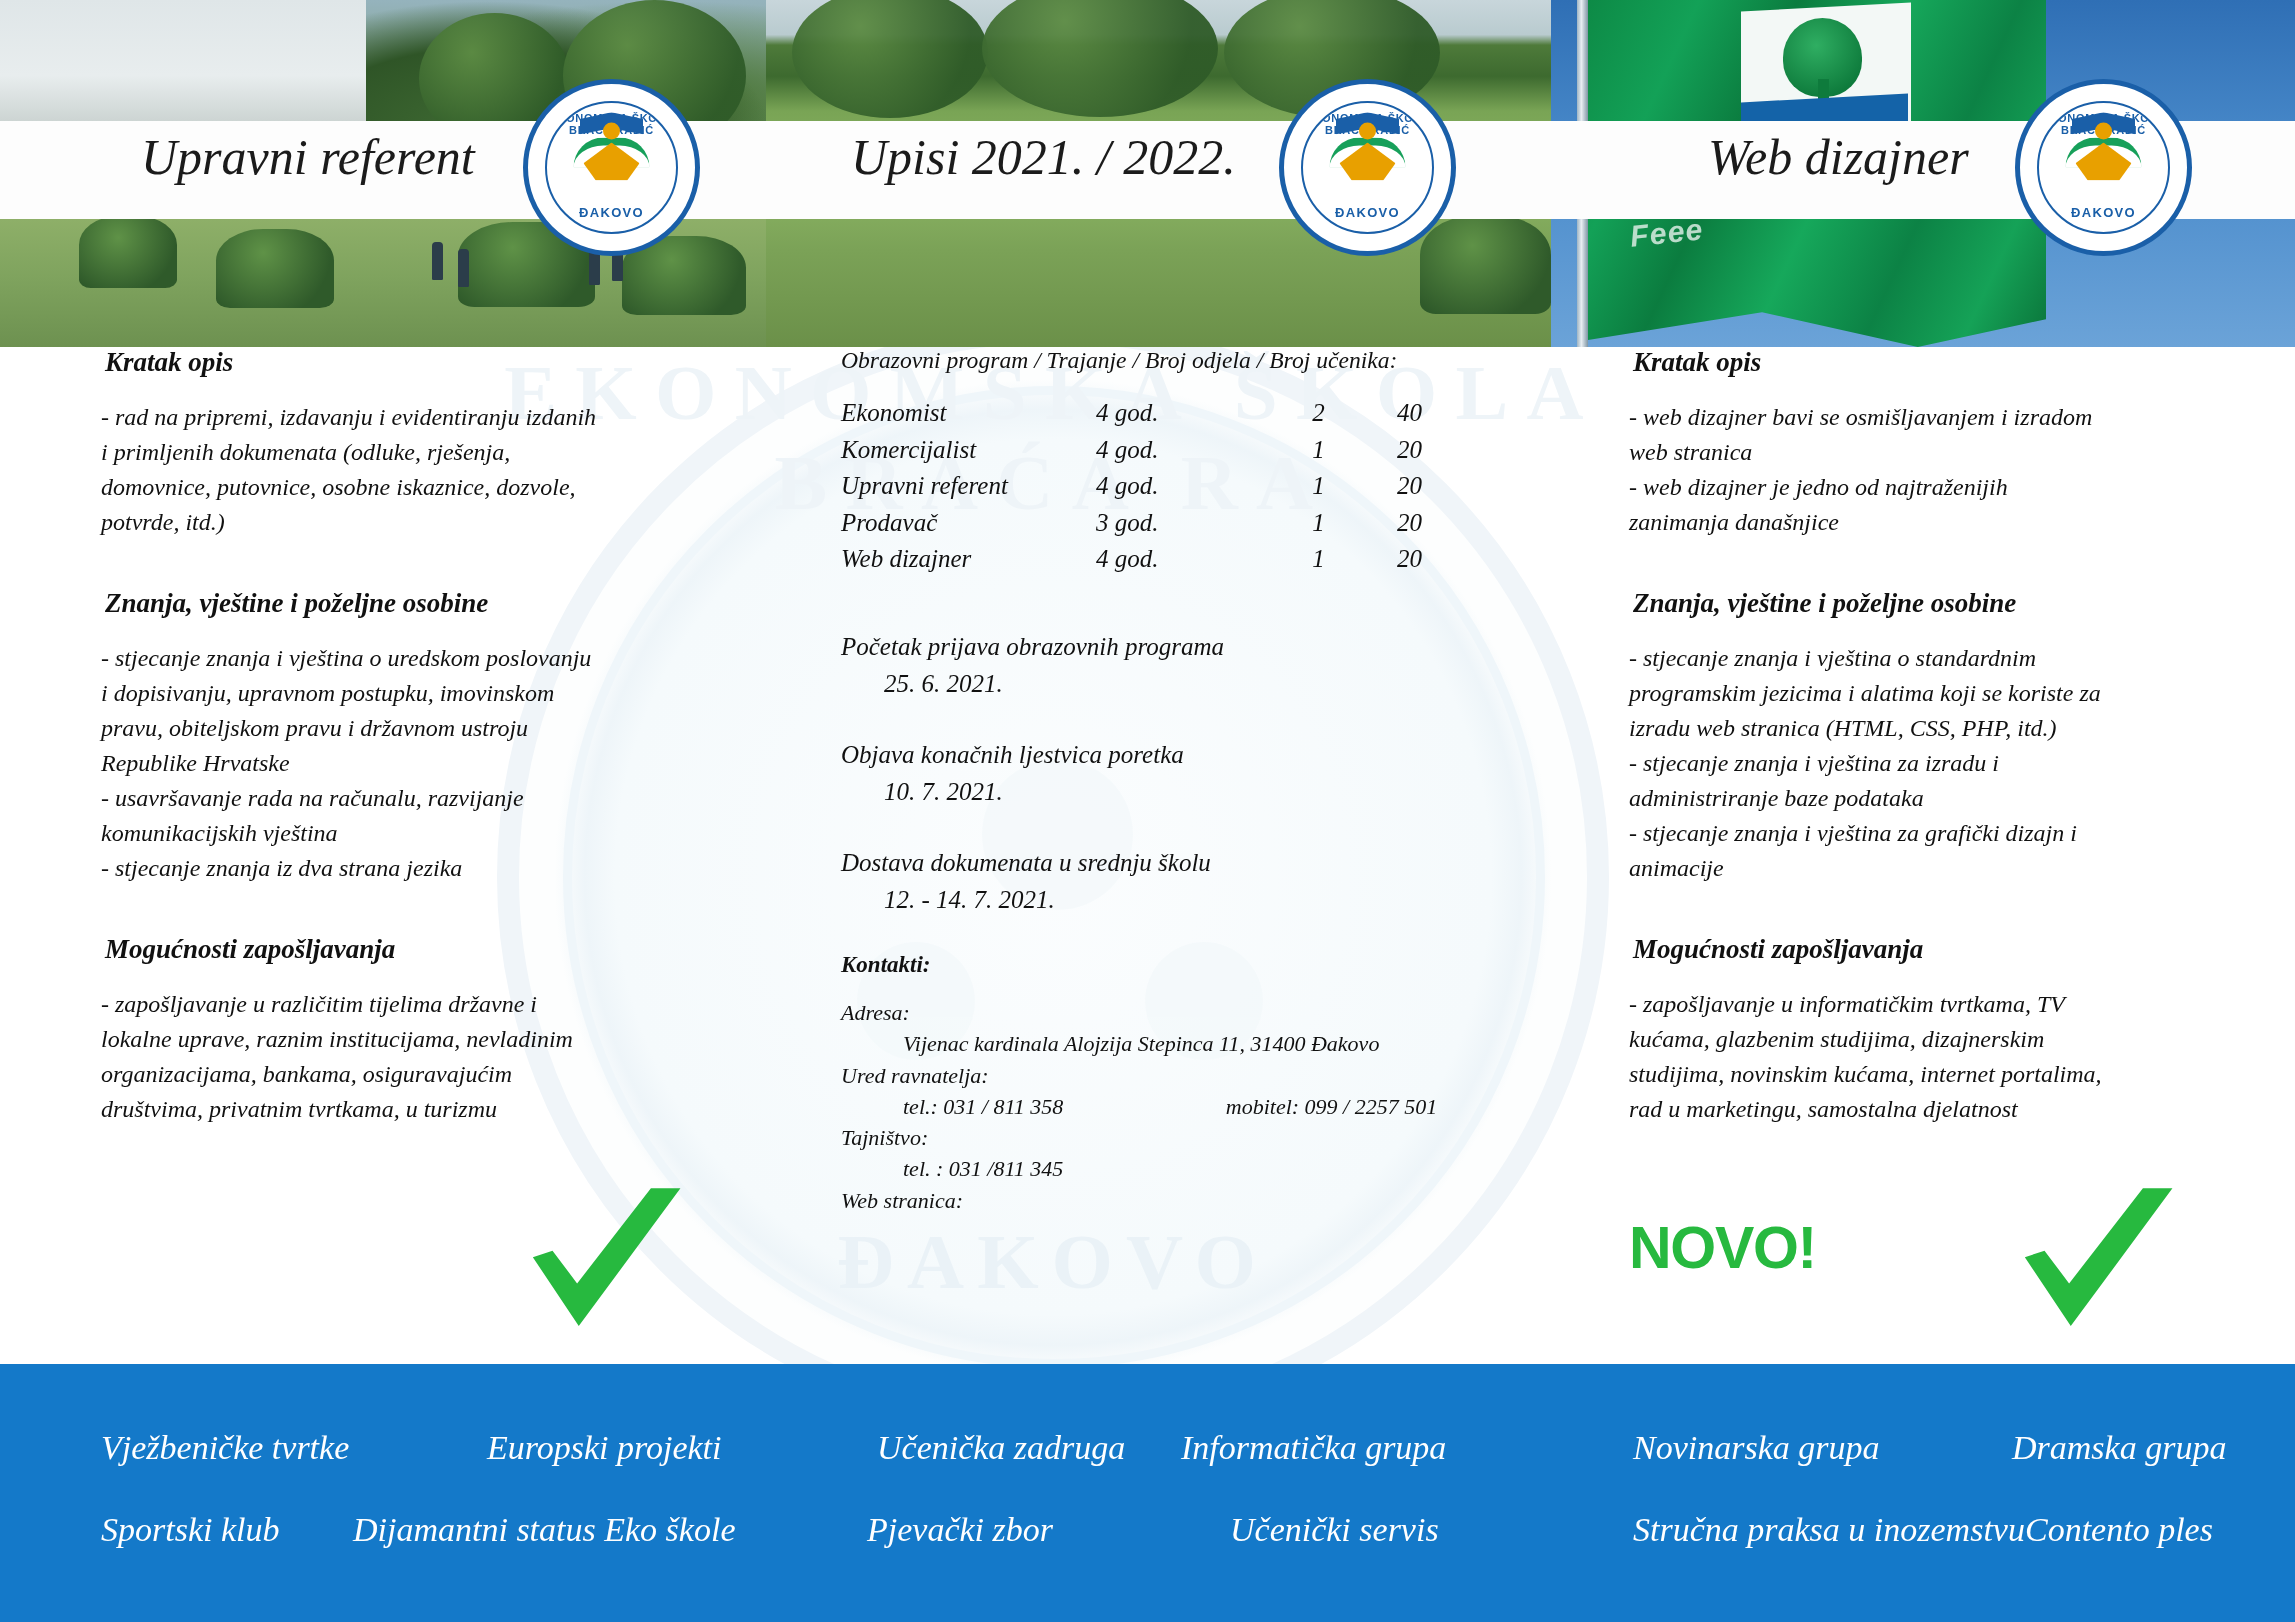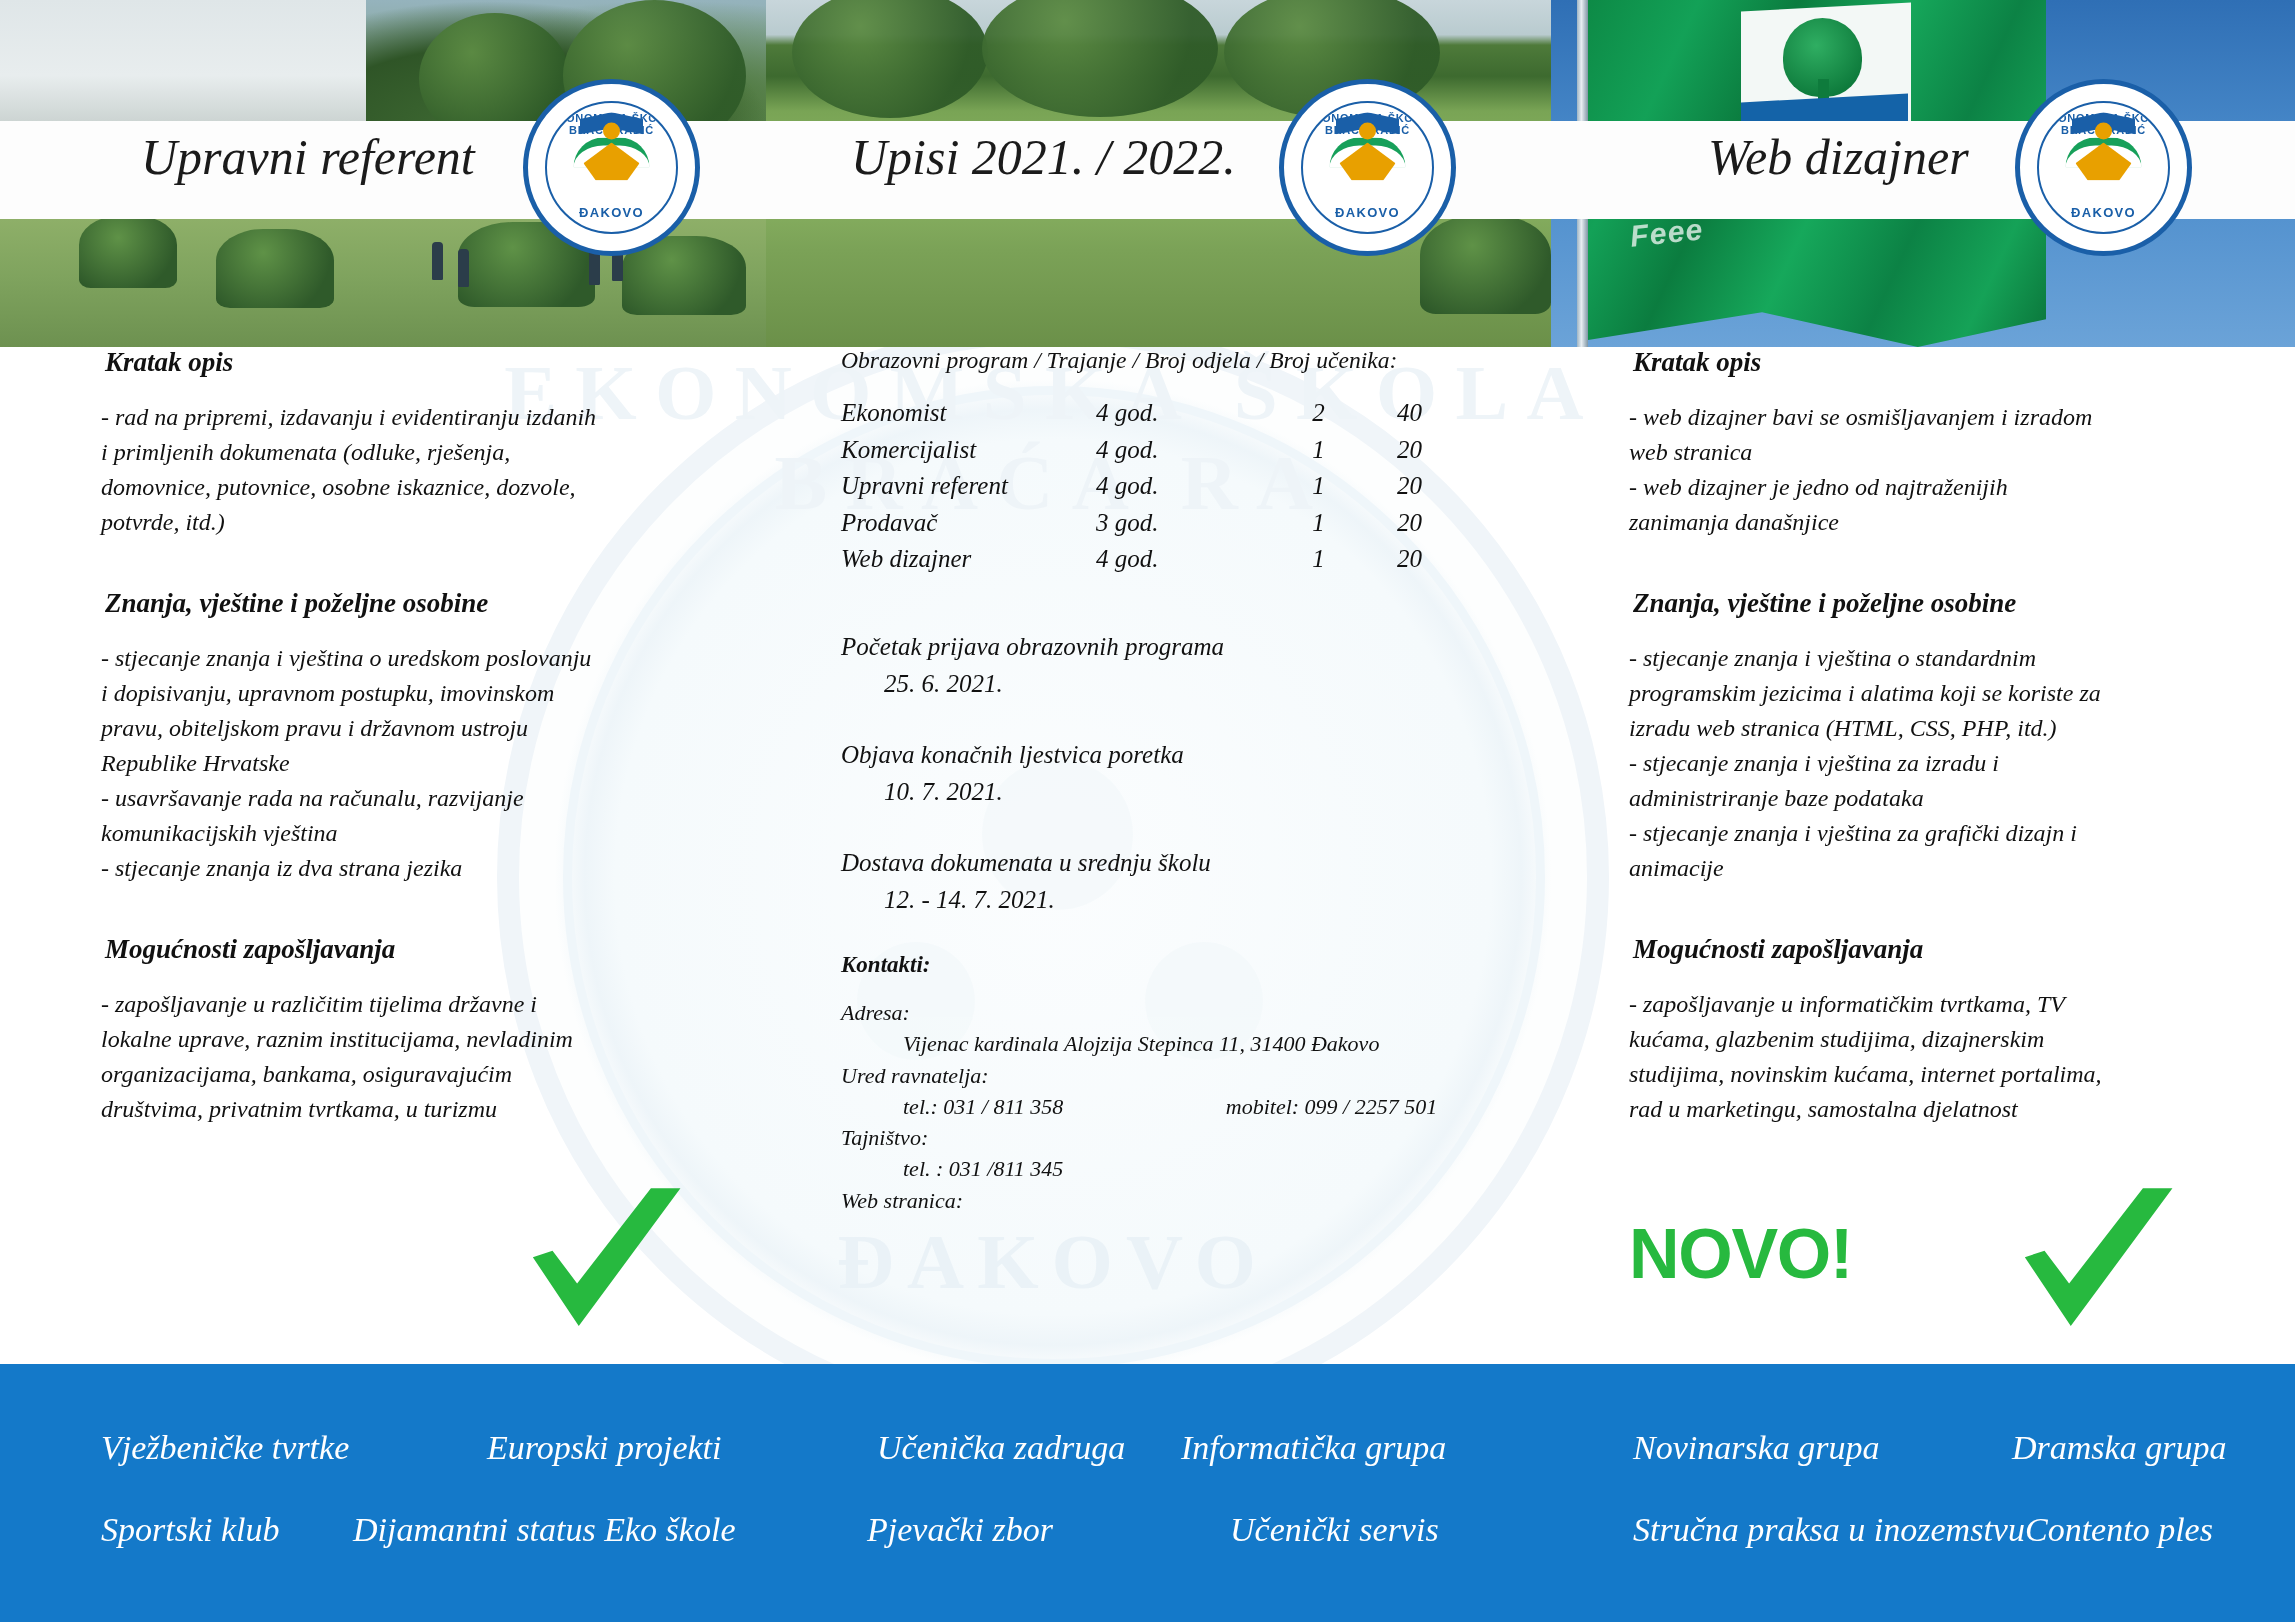--- a/index.html
+++ b/index.html
@@ -376,21 +376,21 @@
   }
   .checkmark svg { width: 100%; height: 100%; display: block; }
   .check-left  { left: 523px;  top: 838px; }
   .check-right { left: 2015px; top: 838px; }
 
   .novo {
     position: absolute;
     left: 1629px; top: 867px;
     font-family: "Liberation Sans", sans-serif;
     font-weight: bold;
-    font-size: 70px;
+    font-size: 59px;
     color: #27b93f;
     letter-spacing: -1.3px;
   }
 
   
   .footer {
     position: absolute;
     left: 0; top: 1364px;
     width: 2295px; height: 258px;
     background: #1479c9;

